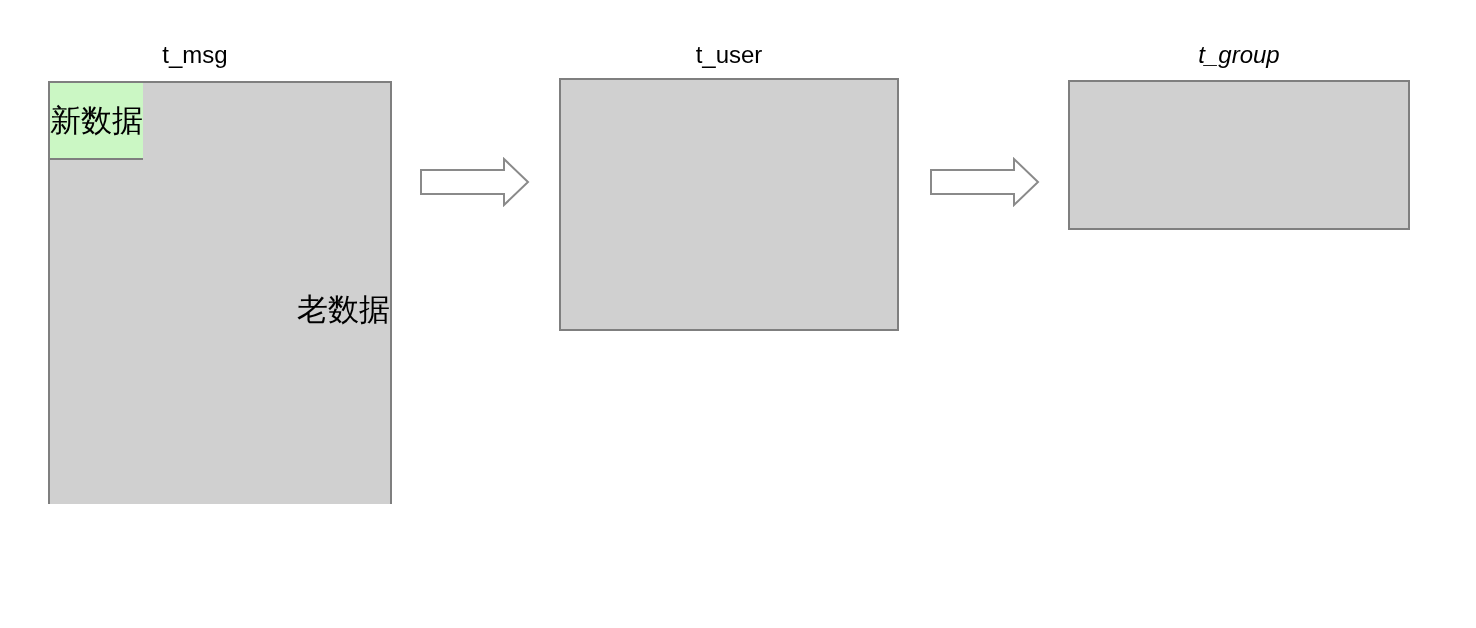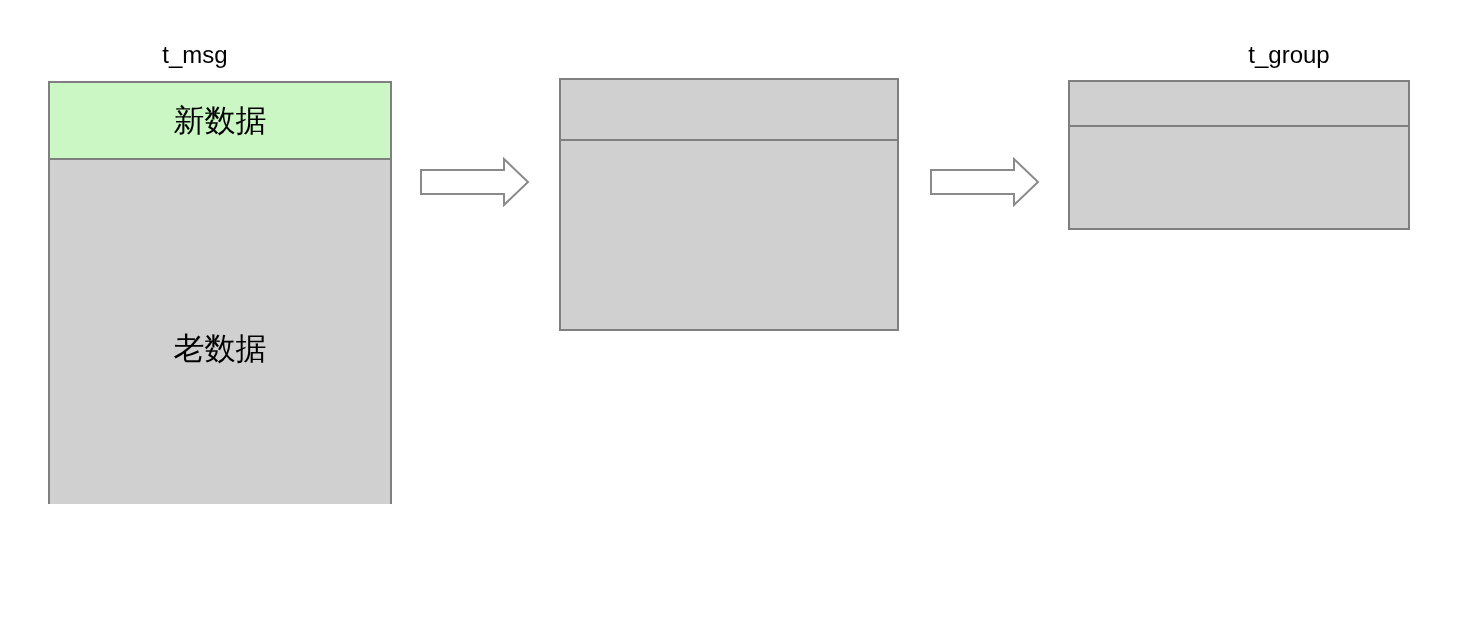--- a/index.html
+++ b/index.html
@@ -21,51 +21,51 @@
     text-align: center;
     font-size: 24px;
     line-height: 30px;
     color: var(--text, #000000);
     white-space: nowrap;
   }
   .table-box {
     position: absolute;
     border: 2px solid var(--box-border, #7f7f7f);
     display: flex;
-    flex-direction: column;
+    flex-direction: row;
     box-sizing: border-box;
     background: var(--old-data-fill, #d0d0d0);
   }
   .row {
     display: flex;
     align-items: center;
     justify-content: center;
     font-size: 31px;
     color: var(--text, #000000);
     box-sizing: border-box;
   }
   .row.divided {
     border-bottom: 2px solid var(--box-border, #7f7f7f);
   }
   .row.fill-rest { flex: 1 1 auto; }
 
   
   .title-t-msg  { left: 23px;  width: 344px; }
   .box-t-msg    { left: 48px;  top: 81px; width: 344px; height: 458px; }
   .row-new-data { height: 77px; background: var(--new-data-fill, #cbf7c4); }
-  .row-old-data { background: var(--old-data-fill, #d0d0d0); }
+  .row-old-data { background: var(--old-data-fill, #d0d0d0); justify-content: flex-end; }
 
   
   .title-t-user { left: 559px; width: 340px; }
   .box-t-user   { left: 559px; top: 78px; width: 340px; height: 253px; }
   .row-user-hdr { height: 61px; background: var(--old-data-fill, #d0d0d0); }
   .row-user-bod { background: var(--old-data-fill, #d0d0d0); }
 
   
-  .title-t-group { left: 1118px; width: 342px; }
+  .title-t-group { left: 1068px; width: 342px; font-style: italic; }
   .box-t-group   { left: 1068px; top: 80px; width: 342px; height: 150px; }
   .row-group-hdr { height: 45px; background: var(--old-data-fill, #d0d0d0); }
   .row-group-bod { background: var(--old-data-fill, #d0d0d0); }
 
   .flow-arrow {
     position: absolute;
     top: 157px;
     width: 110px;
     height: 50px;
   }
@@ -87,20 +87,21 @@
       <span>老数据</span>
     </div>
   </div>
 
   <div class="flow-arrow flow-arrow-1">
     <svg width="110" height="50" viewBox="0 0 110 50" xmlns="http://www.w3.org/2000/svg">
       <polygon points="1,13 84,13 84,2 108,25 84,48 84,37 1,37" fill="var(--arrow-fill, #ffffff)" stroke="var(--arrow-stroke, #8a8a8a)" stroke-width="2" stroke-linejoin="miter"></polygon>
     </svg>
   </div>
 
+  <div class="table-title title-t-user">t_user</div>
   <div class="table-box box-t-user">
     <div class="row divided row-user-hdr">
       <span></span>
     </div>
     <div class="row fill-rest row-user-bod">
       <span></span>
     </div>
   </div>
 
   <div class="flow-arrow flow-arrow-2">

